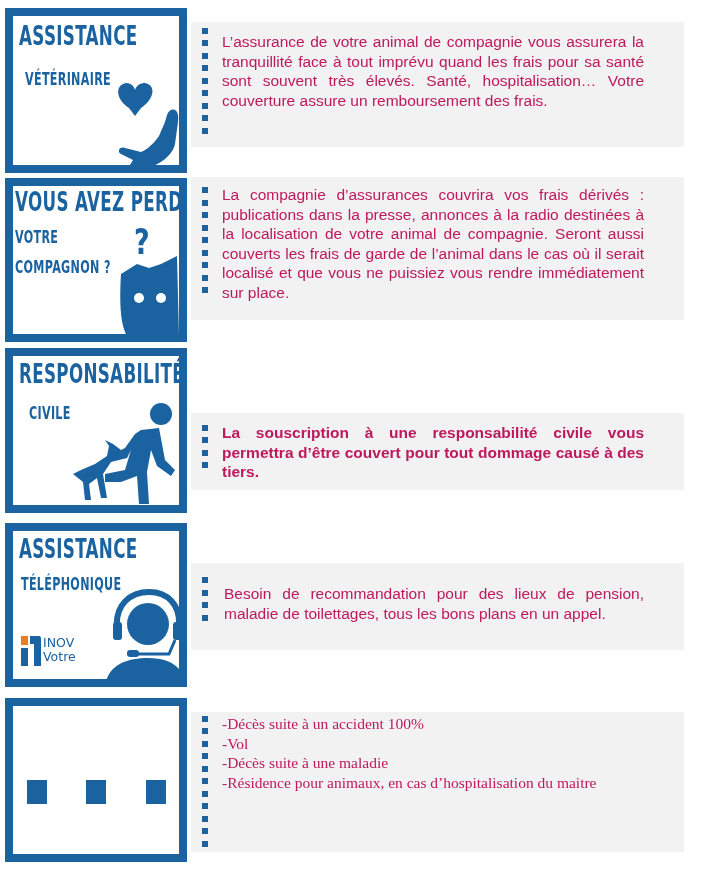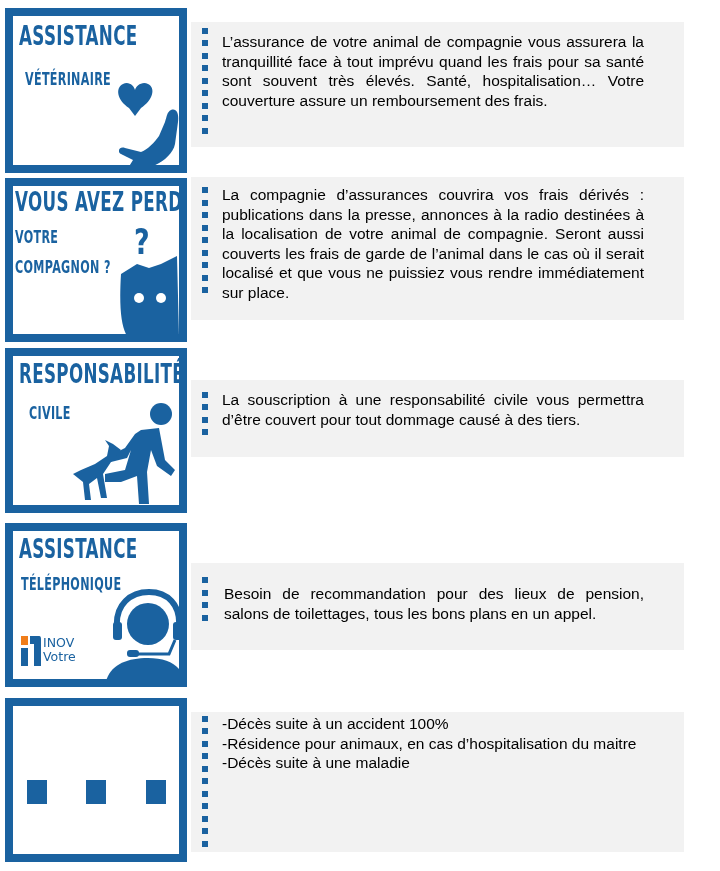--- a/index.html
+++ b/index.html
@@ -18,26 +18,26 @@
   .icon { position: absolute; }
   .panel {
     position: absolute; left: 191px; width: 493px; background: #f2f2f2; box-sizing: border-box;
   }
   .bullets { position: absolute; left: 11px; top: 0; }
   .bullets span {
     display: block; position: absolute; left: 0; width: 6px; height: 6px; background: #1a62a0;
   }
   .ptext {
     position: absolute; left: 31px; right: 40px; margin: 0;
-    font-family: "Liberation Sans", sans-serif; font-size: 15.5px; line-height: 19.5px; color: #000000;
+    font-family: "Liberation Sans", sans-serif; font-size: 15.5px; line-height: 19.5px; color: #be185d;
     text-align: justify; text-align-last: left;
   }
   .ptext.left { text-align: left; }
   .list { list-style: none; padding: 0; }
-  .list li { margin: 0; }
+  .list li { margin: 0; font-family: Liberation Serif, serif; }
   .dot { position: absolute; width: 20px; height: 24px; background: #1a62a0; }
   .logo { position: absolute; left: 8px; top: 103px; width: 72px; height: 34px; padding-left: 37px; }
   .logo-text { position: absolute; left: 22px; font-family: "DejaVu Sans", sans-serif; font-size: 12.5px; line-height: 13px; color: #1a62a0; }
 </style>
 </head>
 <body>
 
 <div class="box" style="top:8px;height:165px;">
   <h2 class="title t-big">ASSISTANCE</h2>
   <h3 class="title t-sub" style="left:12px;top:52px;">VÉTÉRINAIRE</h3>
@@ -89,21 +89,21 @@
 
 <div class="box" style="top:348px;height:165px;">
   <h2 class="title t-big" style="left:6px;top:2px;">RESPONSABILITÉ</h2>
   <h3 class="title t-sub" style="left:16px;top:46px;">CIVILE</h3>
   <svg class="icon" style="left:56px;top:44px;" width="112" height="110" viewBox="0 0 112 110">
     <circle cx="92" cy="14" r="11" fill="#1a62a0"></circle>
     <path d="M72 30 L90 28 L96 60 L106 70 L102 76 L88 66 L82 50 L78 72 L80 104 L70 104 L68 76 L52 82 L36 82 L36 74 L56 70 L62 50 L58 58 L42 62 L40 56 L56 48 L66 34 Z" fill="#1a62a0"></path>
     <path d="M12 70 L26 64 L38 56 L40 46 L36 40 L44 44 L52 50 L42 62 L34 74 L38 98 L32 98 L28 78 L20 84 L22 100 L16 100 L14 82 L4 74 Z" fill="#1a62a0"></path>
   </svg>
 </div>
-<div class="panel" style="top:380px;height:77px;">
+<div class="panel" style="top:413px;height:77px;font-weight:bold;">
   <div class="bullets">
     <span style="top:12px"></span>
       <span style="top:24px"></span>
       <span style="top:37px"></span>
       <span style="top:49px"></span>
   </div>
   <p class="ptext" style="top:10px;">La souscription à une responsabilité civile vous permettra d’être couvert pour tout dommage causé à des tiers.</p>
 </div>
 
 <div class="box" style="top:523px;height:164px;">
@@ -128,21 +128,21 @@
     <path d="M0 101 C2 80 20 72 43 72 C66 72 80 82 80 101 Z" fill="#1a62a0"></path>
   </svg>
 </div>
 <div class="panel" style="top:563px;height:87px;">
   <div class="bullets">
     <span style="top:14px"></span>
       <span style="top:27px"></span>
       <span style="top:39px"></span>
       <span style="top:52px"></span>
   </div>
-  <p class="ptext" style="top:21px;left:33px;">Besoin de recommandation pour des lieux de pension, salons de toilettages, tous les bons plans en un appel.</p>
+  <p class="ptext" style="top:21px;left:33px;">Besoin de recommandation pour des lieux de pension, maladie de toilettages, tous les bons plans en un appel.</p>
 </div>
 
 <div class="box" style="top:698px;height:164px;">
   <div class="dot" style="left:14px;top:74px;"></div>
   <div class="dot" style="left:73px;top:74px;"></div>
   <div class="dot" style="left:133px;top:74px;"></div>
 </div>
 <div class="panel" style="top:712px;height:140px;">
   <div class="bullets">
     <span style="top:4px"></span>
@@ -152,16 +152,17 @@
     <span style="top:54px"></span>
       <span style="top:66px"></span>
       <span style="top:79px"></span>
       <span style="top:91px"></span>
     <span style="top:104px"></span>
       <span style="top:116px"></span>
       <span style="top:129px"></span>
   </div>
   <ul class="ptext left list" style="top:2px;margin:0;">
     <li>-Décès suite à un accident 100%</li>
+    <li>-Vol</li>
+    <li>-Décès suite à une maladie</li>
     <li>-Résidence pour animaux, en cas d’hospitalisation du maitre</li>
-    <li>-Décès suite à une maladie</li>
   </ul>
 </div>
 
 </body></html>

